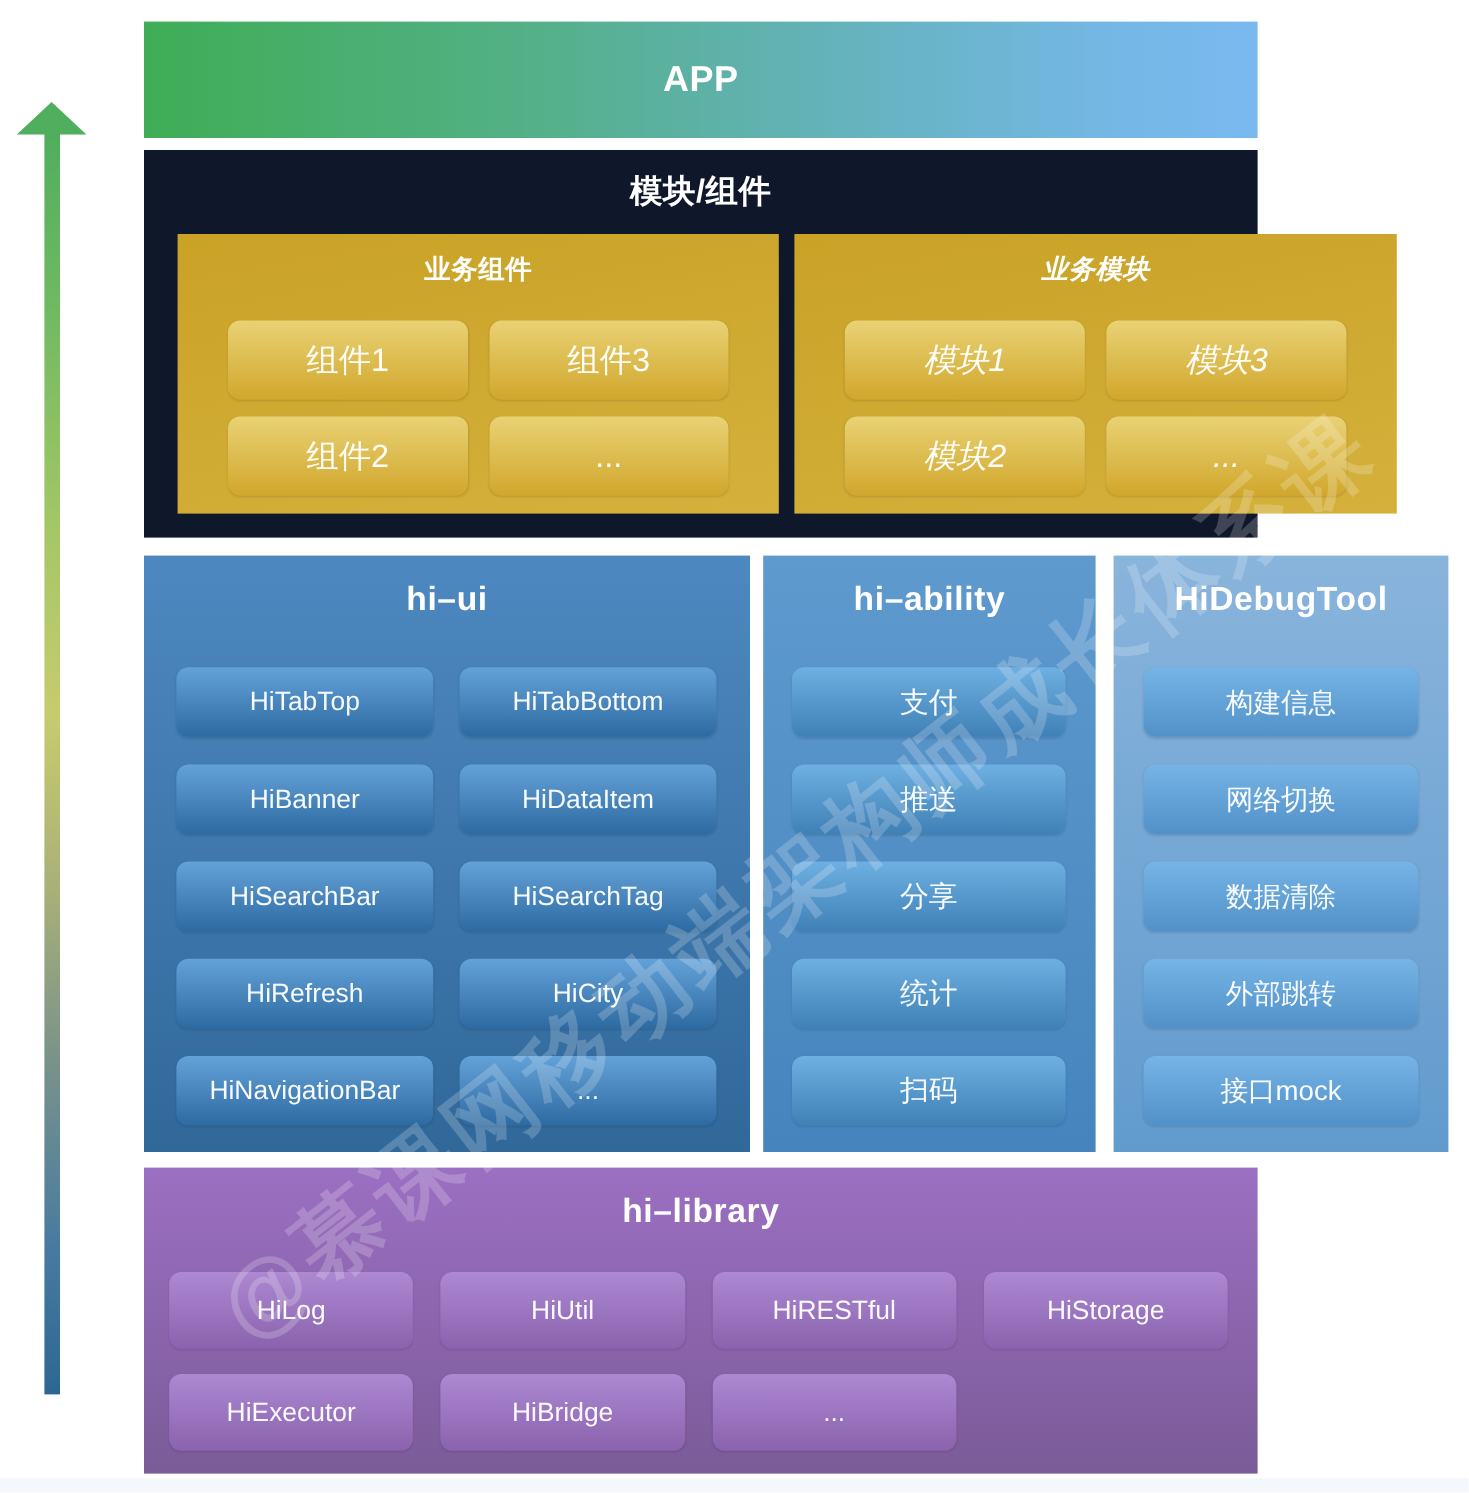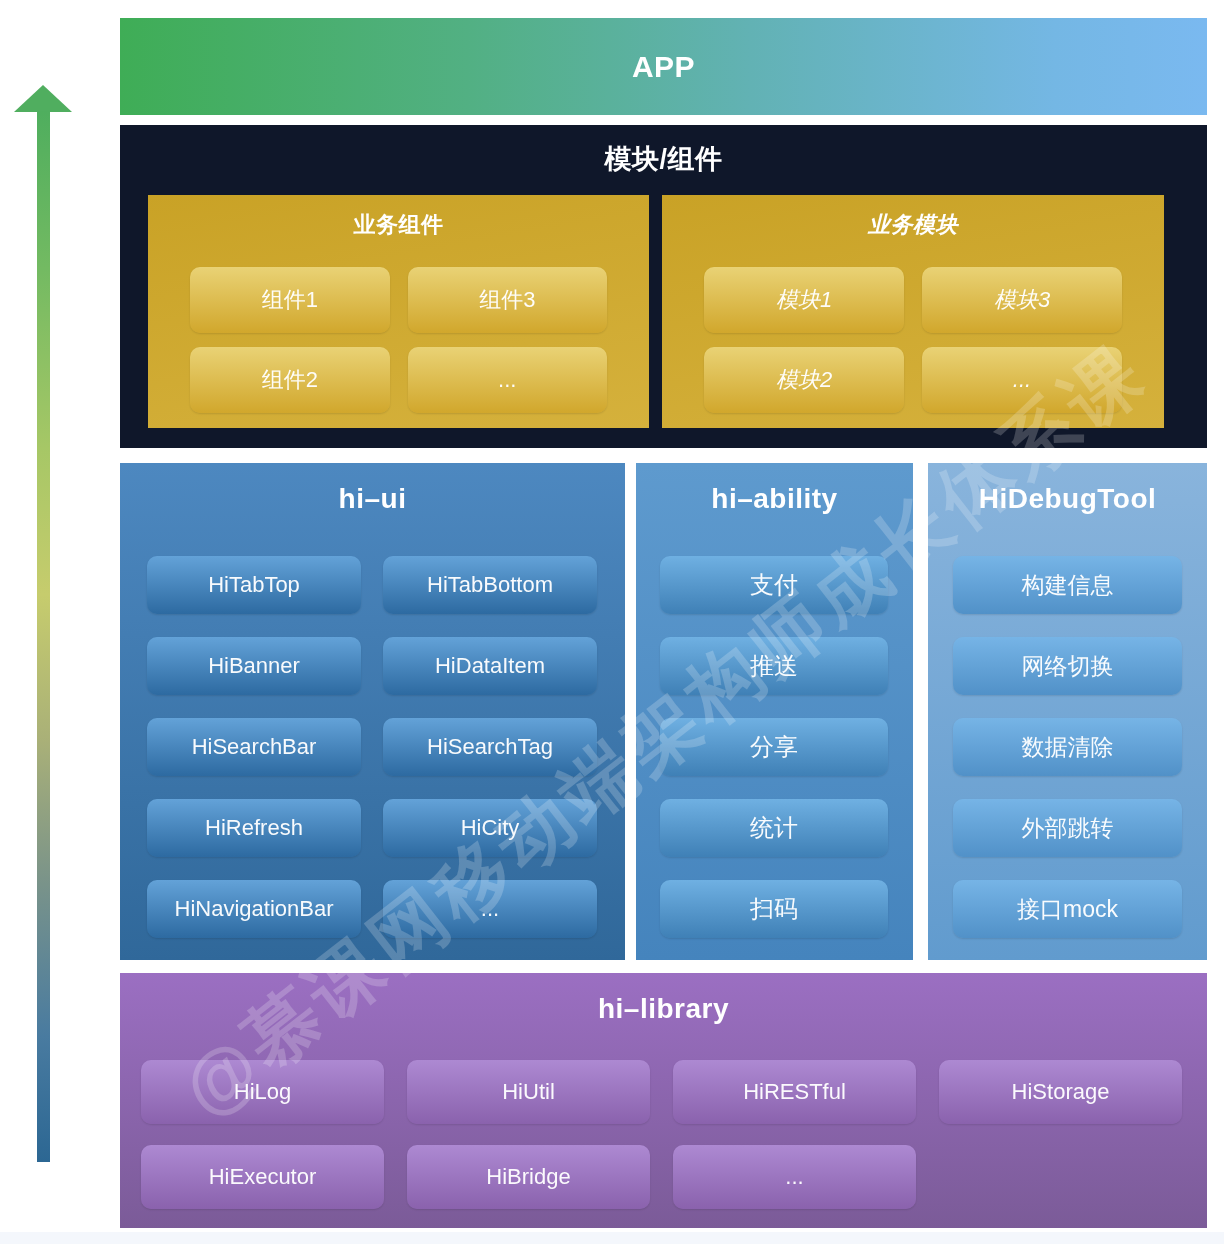--- a/index.html
+++ b/index.html
@@ -11,21 +11,21 @@
   .arrow-head{
     position:absolute;left:14px;top:85px;width:0;height:0;
     border-left:29px solid transparent;border-right:29px solid transparent;
     border-bottom:27px solid #50ae5f;
   }
   .arrow-shaft{
     position:absolute;left:37px;top:111px;width:13px;height:1051px;
     background:linear-gradient(180deg,#4fae5e 0%,#73ba62 15%,#a6c766 32%,#c6cc6d 46%,#a9b078 60%,#7b9489 73%,#497ba0 88%,#2c6793 100%);
   }
   
-  .layer{position:absolute;left:120px;width:1087px;}
+  .layer{position:absolute;left:120px;width:928px;}
   .panel-title{text-align:center;font-weight:bold;color:#ffffff;letter-spacing:.5px;}
   .chip{
     display:flex;align-items:center;justify-content:center;
     border-radius:10px;color:rgba(255,255,255,.96);
     box-shadow:0 1px 2px rgba(0,0,0,.12);
   }
   
   .app-bar{
     top:18px;height:97px;
     background:linear-gradient(90deg,#3fad56 0%,#52b083 32%,#62b2b4 58%,#74b7e4 86%,#7ab9f0 100%);
@@ -36,21 +36,21 @@
   .modules{top:125px;height:323px;background:#0f172a;}
   .modules>.panel-title{padding-top:16px;font-size:27px;}
   .group{position:absolute;top:70px;height:233px;background:linear-gradient(170deg,#c9a226,#d5b13c);}
   .group-1{left:28px;width:501px;}
   .group-2{left:542px;width:502px;font-style:italic;}
   .group .panel-title{padding-top:15px;font-size:22px;}
   .module-grid{
     position:absolute;top:72px;left:42px;right:42px;
     display:grid;grid-template-columns:1fr 1fr;column-gap:18px;row-gap:14px;
   }
-  .module-grid .chip{height:66px;font-size:22px;background:linear-gradient(180deg,#e9d275,#d1a72c);}
+  .module-grid .chip{height:66px;font-size:27px;background:linear-gradient(180deg,#e9d275,#d1a72c);}
   
   .mid-panel{position:absolute;top:463px;height:497px;}
   .hiui-panel{left:120px;width:505px;background:linear-gradient(180deg,#4d88c0,#30689a);}
   .ability-panel{left:636px;width:277px;background:linear-gradient(180deg,#5e9ace,#4584bd);}
   .debug-panel{left:928px;width:279px;background:linear-gradient(180deg,#89b4dc,#619bce);}
   .mid-panel>.panel-title{padding-top:20px;font-size:28px;}
   .hiui-grid{
     position:absolute;top:93px;left:27px;right:28px;
     display:grid;grid-template-columns:1fr 1fr;column-gap:22px;row-gap:23px;
   }

